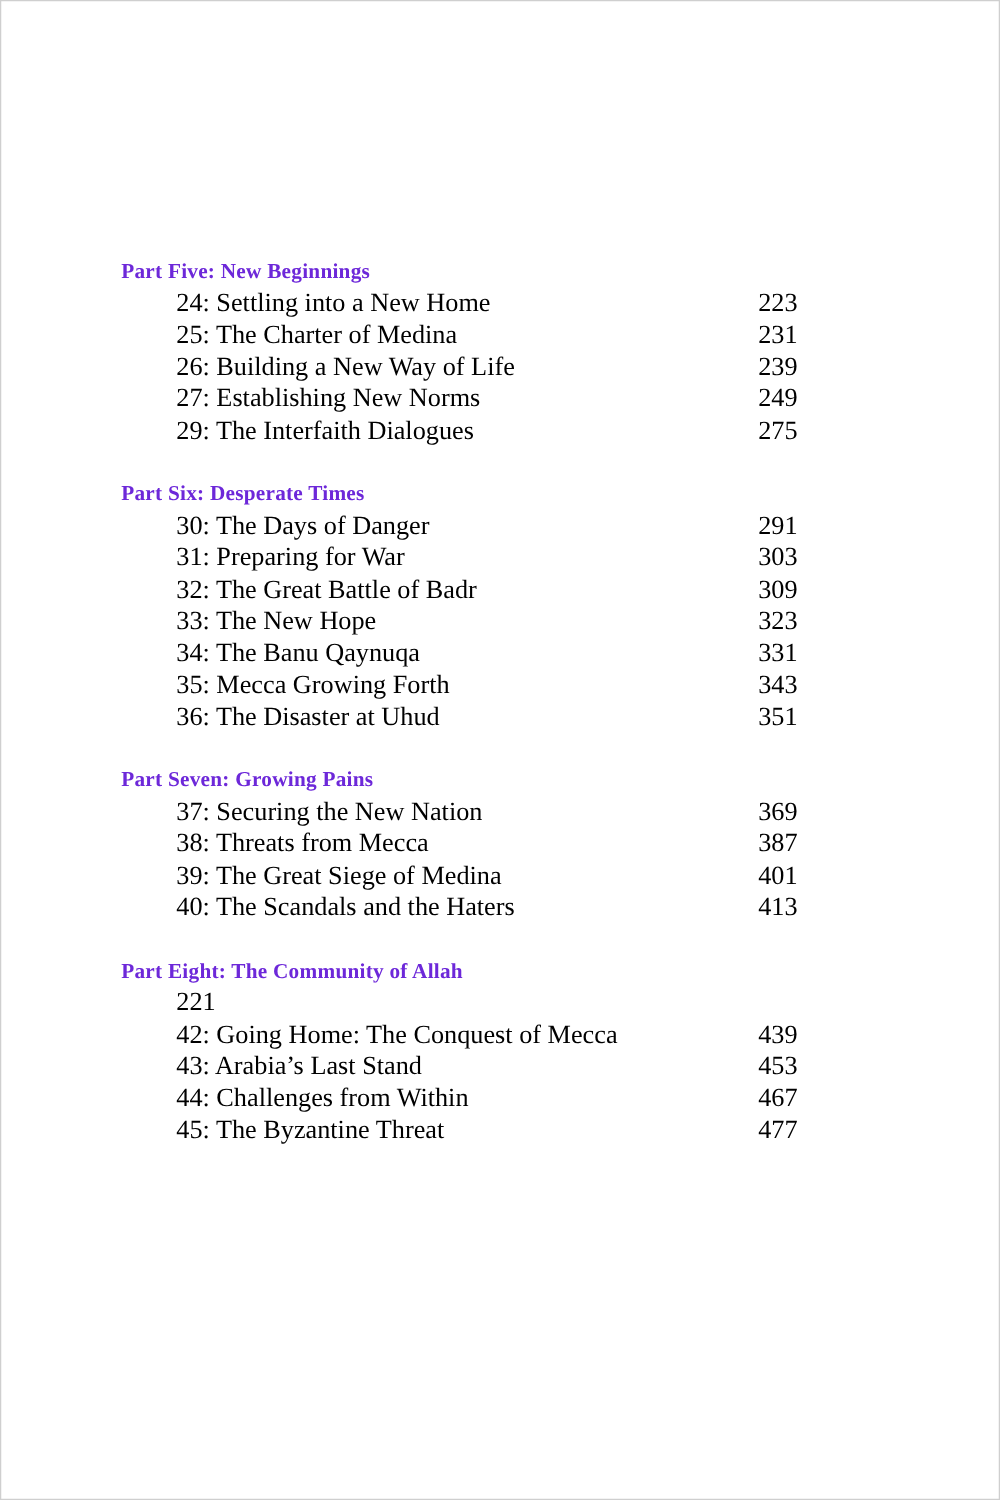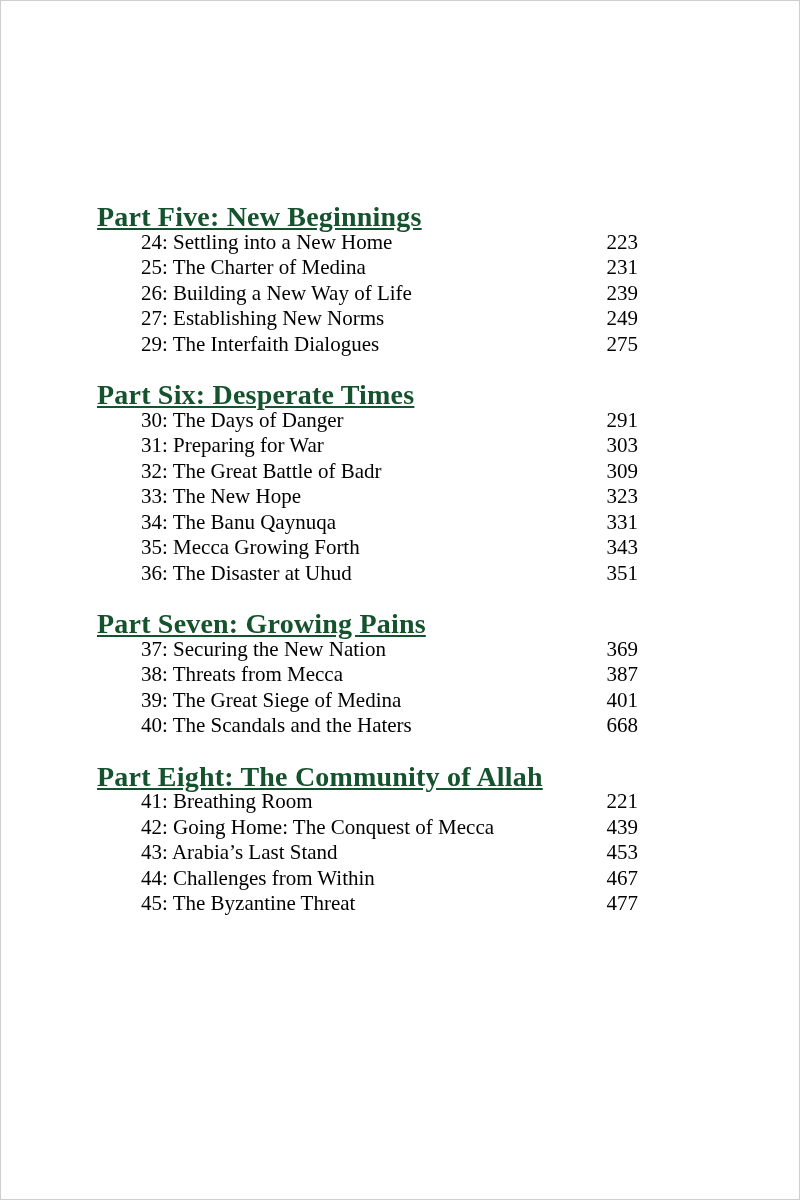--- a/index.html
+++ b/index.html
@@ -26,26 +26,25 @@
     position: absolute;
     left: 96px;
     top: 203px;
     width: 541px;
   }
   .toc-section {
     margin: 0 0 25px 0;
   }
   .part-heading {
     margin: 0;
-    font-size: 28px;
+    font-size: 17px;
     font-weight: bold;
     line-height: 25.5px;
     letter-spacing: 0.2px;
-    color: #14532d;
-    text-decoration: underline;
+    color: #6d28d9;
   }
   .toc-entry {
     display: flex;
     justify-content: space-between;
     align-items: baseline;
     font-size: 21px;
     line-height: 25.5px;
     padding-left: 44px;
     color: #000000;
   }
@@ -125,27 +124,26 @@
         <div class="toc-entry">
           <span class="entry-title">38: Threats from Mecca</span>
           <span class="entry-page">387</span>
         </div>
         <div class="toc-entry">
           <span class="entry-title">39: The Great Siege of Medina</span>
           <span class="entry-page">401</span>
         </div>
         <div class="toc-entry">
           <span class="entry-title">40: The Scandals and the Haters</span>
-          <span class="entry-page">668</span>
+          <span class="entry-page">413</span>
         </div>
       </section>
       <section class="toc-section">
         <h2 class="part-heading">Part Eight: The Community of Allah</h2>
         <div class="toc-entry">
-          <span class="entry-title">41: Breathing Room</span>
           <span class="entry-page">221</span>
         </div>
         <div class="toc-entry">
           <span class="entry-title">42: Going Home: The Conquest of Mecca</span>
           <span class="entry-page">439</span>
         </div>
         <div class="toc-entry">
           <span class="entry-title">43: Arabia’s Last Stand</span>
           <span class="entry-page">453</span>
         </div>

